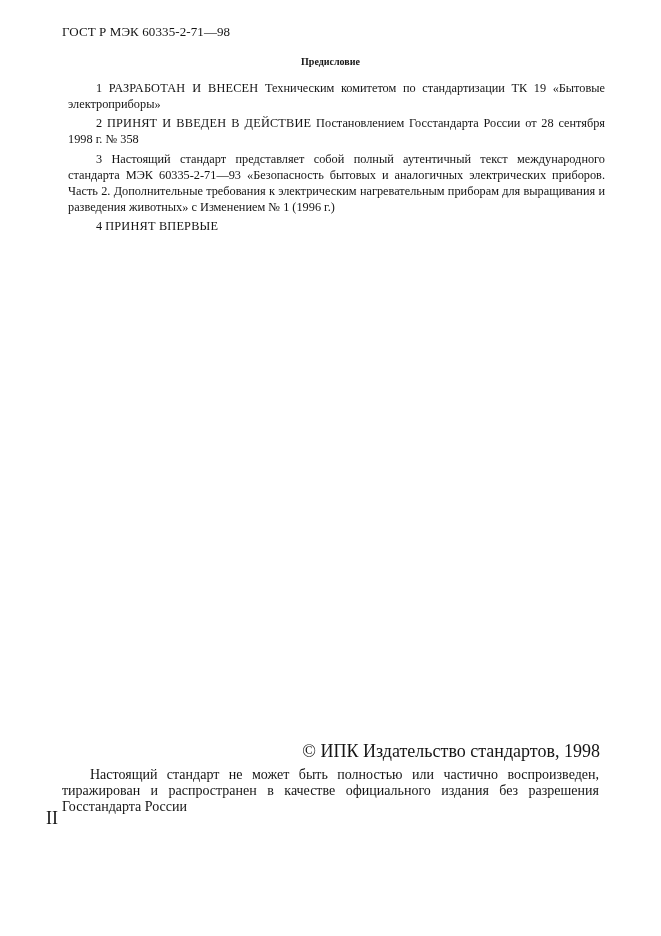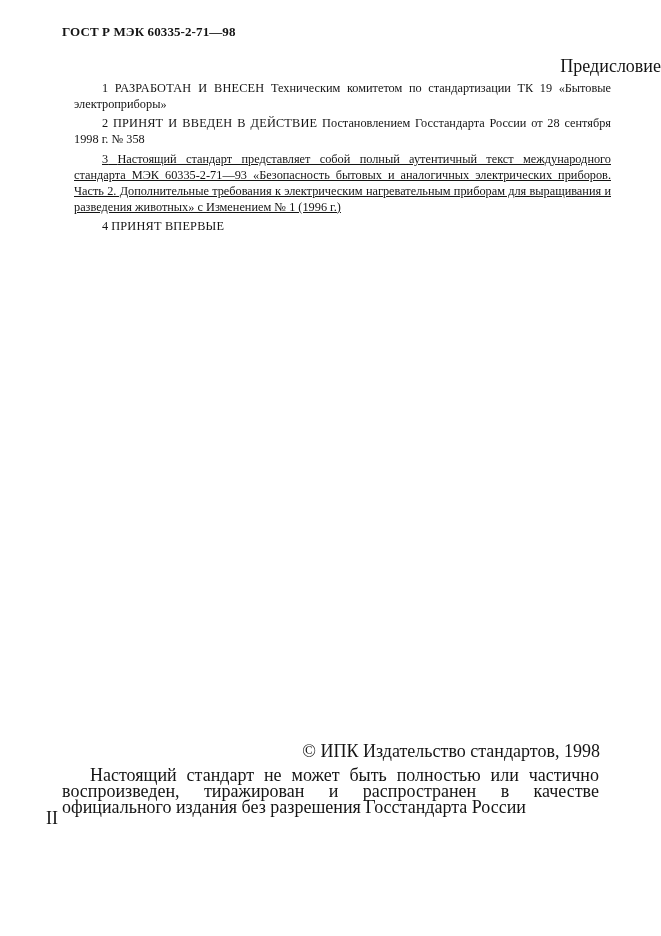--- a/index.html
+++ b/index.html
@@ -1,25 +1,25 @@
 <!DOCTYPE html>
 <html><head>
 <meta charset="utf-8">
 <style>
   html, body { margin: 0; padding: 0; background: #ffffff; }
   body { width: 661px; height: 936px; position: relative; overflow: hidden;
          font-family: "Liberation Serif", "DejaVu Serif", serif; color: #141414; }
   .abs { position: absolute; }
-  .header { left: 62px; top: 24px; font-size: 13px; font-weight: bold; letter-spacing: 0.1px; }
-  .title { left: 0; width: 661px; top: 56px; text-align: right; font-size: 18px; }
-  .para { left: 74px; width: 537px; font-size: 12.3px; line-height: 16px; text-align: justify; }
+  .header { left: 62px; top: 24px; font-size: 13px; font-weight: normal; letter-spacing: 0.1px; }
+  .title { left: 0; width: 661px; top: 56px; text-align: center; font-size: 10px; font-weight: bold; }
+  .para { left: 68px; width: 537px; font-size: 12.3px; line-height: 16px; text-align: justify; }
   .para .indent { display: inline-block; width: 28px; }
   .caps { letter-spacing: 0.2px; }
   .copyright { right: 61px; top: 741px; font-size: 18px; }
-  .notice { left: 62px; width: 537px; top: 767px; font-size: 18px; line-height: 16px; text-align: justify; }
+  .notice { left: 62px; width: 537px; top: 767px; font-size: 14px; line-height: 16px; text-align: justify; }
   .pagenum { left: 46px; top: 808px; font-size: 18px; }
 </style>
 </head>
 <body>
 
 <div class="abs header">ГОСТ Р МЭК 60335-2-71—98</div>
 
 <div class="abs title">Предисловие</div>
 
 <div class="abs para" style="top:80px;">
@@ -27,21 +27,21 @@
   <span class="caps">РАЗРАБОТАН И ВНЕСЕН</span>
   <span>Техническим комитетом по стандартизации ТК 19 «Бытовые электроприборы»</span>
 </div>
 
 <div class="abs para" style="top:115px;">
   <span class="indent"></span><span>2</span>
   <span class="caps">ПРИНЯТ И ВВЕДЕН В ДЕЙСТВИЕ</span>
   <span>Постановлением Госстандарта России от 28 сентября 1998 г. № 358</span>
 </div>
 
-<div class="abs para" style="top:151px;text-decoration:underline;">
+<div class="abs para" style="top:151px;">
   <span class="indent"></span><span>3</span>
   <span>Настоящий стандарт представляет собой полный аутентичный текст международного стандарта МЭК 60335-2-71—93 «Безопасность бытовых и аналогичных электрических приборов. Часть 2. Дополнительные требования к электрическим нагревательным приборам для выращивания и разведения животных» с Изменением № 1 (1996 г.)</span>
 </div>
 
 <div class="abs para" style="top:218px;">
   <span class="indent"></span><span>4</span>
   <span class="caps">ПРИНЯТ ВПЕРВЫЕ</span>
 </div>
 
 <div class="abs copyright">© ИПК Издательство стандартов, 1998</div>

